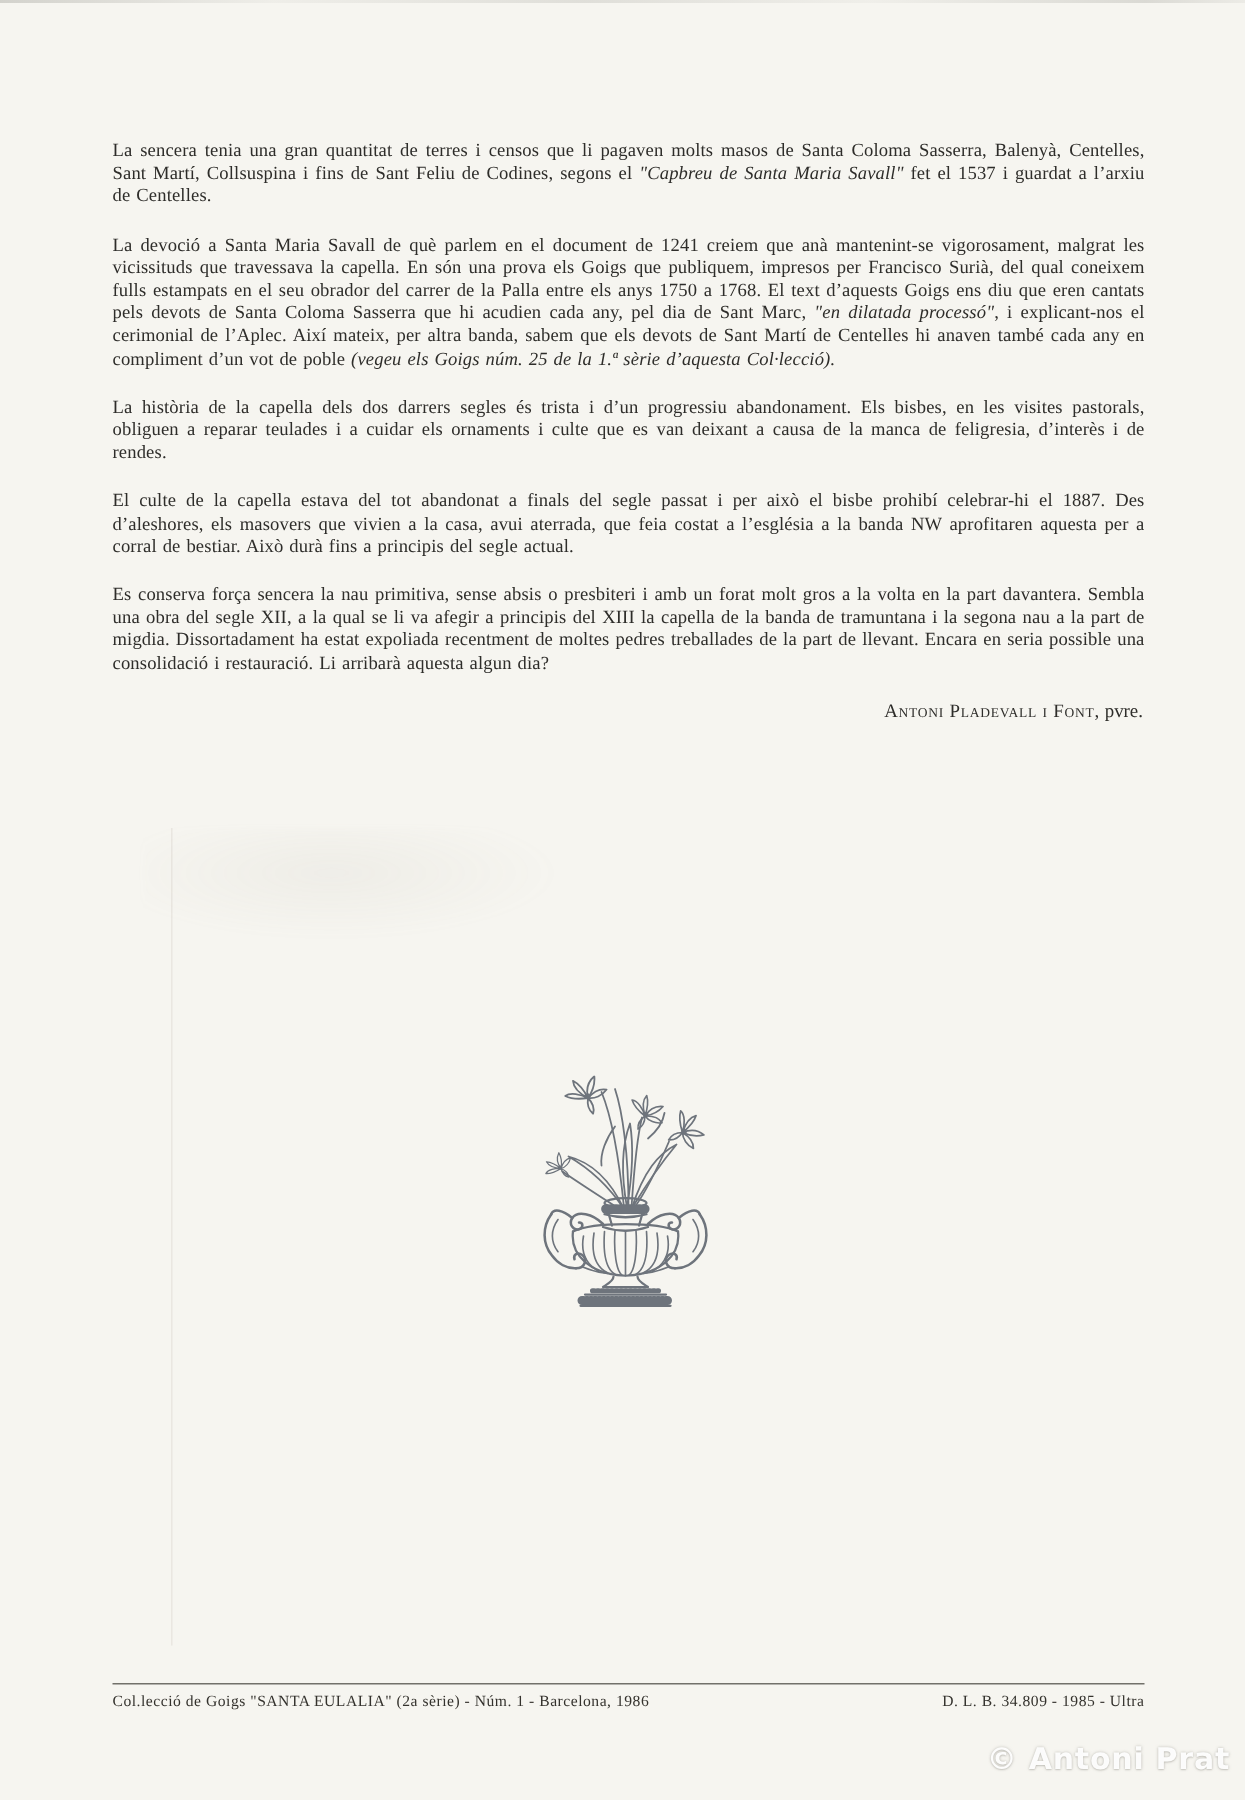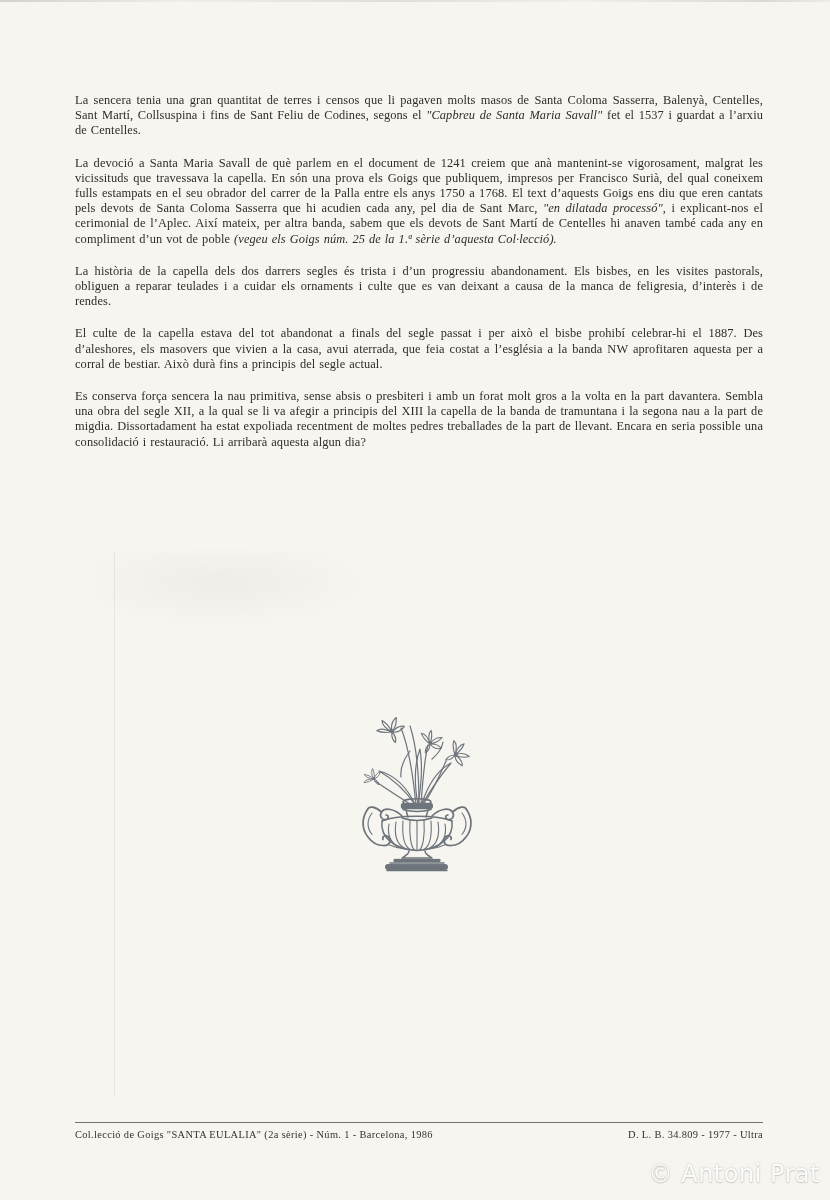--- a/index.html
+++ b/index.html
@@ -62,41 +62,42 @@
     border-top: 1px solid rgba(70,68,62,.75);
   }
   .footer-row {
     position: absolute; left: 75px; top: 1129px; width: 688px;
     display: flex; justify-content: space-between; align-items: baseline;
     font-size: 10.4px; letter-spacing: 0.35px; color: #34322d;
   }
   .watermark {
     position: absolute; right: 10px; top: 1160px;
     font-family: "DejaVu Sans", sans-serif;
-    font-weight: normal; font-size: 24px; letter-spacing: 0.5px;
+    font-weight: bold; font-size: 20px; letter-spacing: 0.5px;
     color: rgba(255,255,255,.95);
     text-shadow: 0 0 2px rgba(140,138,130,.5), 0 1px 1px rgba(160,158,150,.35);
   }
 </style>
 </head>
 <body>
 
 <div class="scan-edge-top"></div>
 <div class="scan-streak"></div>
 <div class="ghost-showthrough"></div>
 
 <main class="text-block">
   <div>
       <p class="body-paragraph"><span>La sencera tenia una gran quantitat de terres i censos que li pagaven molts masos de Santa Coloma Sasserra, Balenyà, Centelles, Sant Martí, Collsuspina i fins de Sant Feliu de Codines, segons el </span><em>"Capbreu de Santa Maria Savall"</em><span> fet el 1537 i guardat a l’arxiu de Centelles.</span></p>
       <p class="body-paragraph"><span>La devoció a Santa Maria Savall de què parlem en el document de 1241 creiem que anà mantenint-se vigorosament, malgrat les vicissituds que travessava la capella. En són una prova els Goigs que publiquem, impresos per Francisco Surià, del qual coneixem fulls estampats en el seu obrador del carrer de la Palla entre els anys 1750 a 1768. El text d’aquests Goigs ens diu que eren cantats pels devots de Santa Coloma Sasserra que hi acudien cada any, pel dia de Sant Marc, </span><em>"en dilatada processó"</em><span>, i explicant-nos el cerimonial de l’Aplec. Així mateix, per altra banda, sabem que els devots de Sant Martí de Centelles hi anaven també cada any en compliment d’un vot de poble </span><em>(vegeu els Goigs núm. 25 de la 1.ª sèrie d’aquesta Col·lecció).</em></p>
       <p class="body-paragraph"><span>La història de la capella dels dos darrers segles és trista i d’un progressiu abandonament. Els bisbes, en les visites pastorals, obliguen a reparar teulades i a cuidar els ornaments i culte que es van deixant a causa de la manca de feligresia, d’interès i de rendes.</span></p>
       <p class="body-paragraph"><span>El culte de la capella estava del tot abandonat a finals del segle passat i per això el bisbe prohibí celebrar-hi el 1887. Des d’aleshores, els masovers que vivien a la casa, avui aterrada, que feia costat a l’església a la banda NW aprofitaren aquesta per a corral de bestiar. Això durà fins a principis del segle actual.</span></p>
       <p class="body-paragraph"><span>Es conserva força sencera la nau primitiva, sense absis o presbiteri i amb un forat molt gros a la volta en la part davantera. Sembla una obra del segle XII, a la qual se li va afegir a principis del XIII la capella de la banda de tramuntana i la segona nau a la part de migdia. Dissortadament ha estat expoliada recentment de moltes pedres treballades de la part de llevant. Encara en seria possible una consolidació i restauració. Li arribarà aquesta algun dia?</span></p>
     </div>
 
+  <p class="signature-line"><span class="signature-name">Antoni Pladevall i Font,</span><span> pvre.</span></p>
 
 </main>
 
 <figure class="vase-figure">
   <svg viewBox="0 0 112 156" width="112" height="156">
     <defs>
       <g id="bloom" fill="none">
         <path d="M0 0 C-6 -1 -11 -3 -14 -6 C-10 -7.5 -4 -4 0 0 Z"></path>
         <path d="M0 0 C-5 -5 -7 -10 -6 -14 C-3 -11 -1 -6 0 0 Z"></path>
         <path d="M0 0 C0.5 -6 3.5 -10.5 8.5 -12.5 C7.5 -8 4 -3 0 0 Z"></path>
@@ -171,16 +172,16 @@
         <path d="M88 128.5 C82 128.5 80 122.5 84 119.5 C87 117.5 90 119.5 89 122.5"></path>
         <path d="M84 127.5 C78 130 72 131.5 67 132" stroke-width="1.1"></path>
       </g>
     </g>
   </svg>
 </figure>
 
 <div class="footer-rule"></div>
 <footer class="footer-row">
   <span>Col.lecció de Goigs "SANTA EULALIA" (2a sèrie) - Núm. 1 - Barcelona, 1986</span>
-  <span>D. L. B. 34.809 - 1977 - Ultra</span>
+  <span>D. L. B. 34.809 - 1985 - Ultra</span>
 </footer>
 
 <div class="watermark">© Antoni Prat</div>
 
 </body></html>

